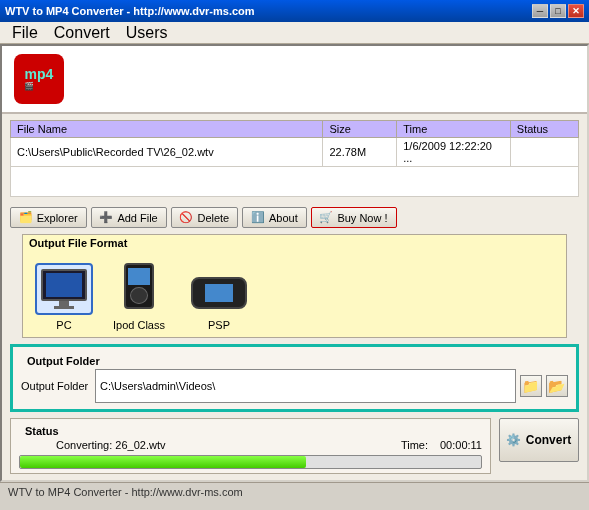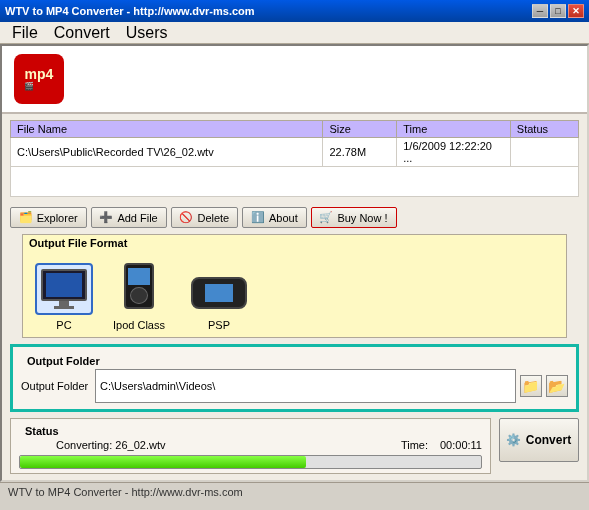--- a/index.html
+++ b/index.html
@@ -82,21 +82,21 @@
       width: 50px;
       height: 50px;
       background: #cc0000;
       border-radius: 8px;
       display: flex;
       align-items: center;
       justify-content: center;
       flex-shrink: 0;
     }
     .app-icon-text {
-      color: #fef9c3;
+      color: #5eead4;
       font-size: 14px;
       font-weight: bold;
       text-align: right;
       line-height: 1.1;
     }
     .app-icon-sub {
       font-size: 8px;
       color: #ffcccc;
     }
     .app-title {

